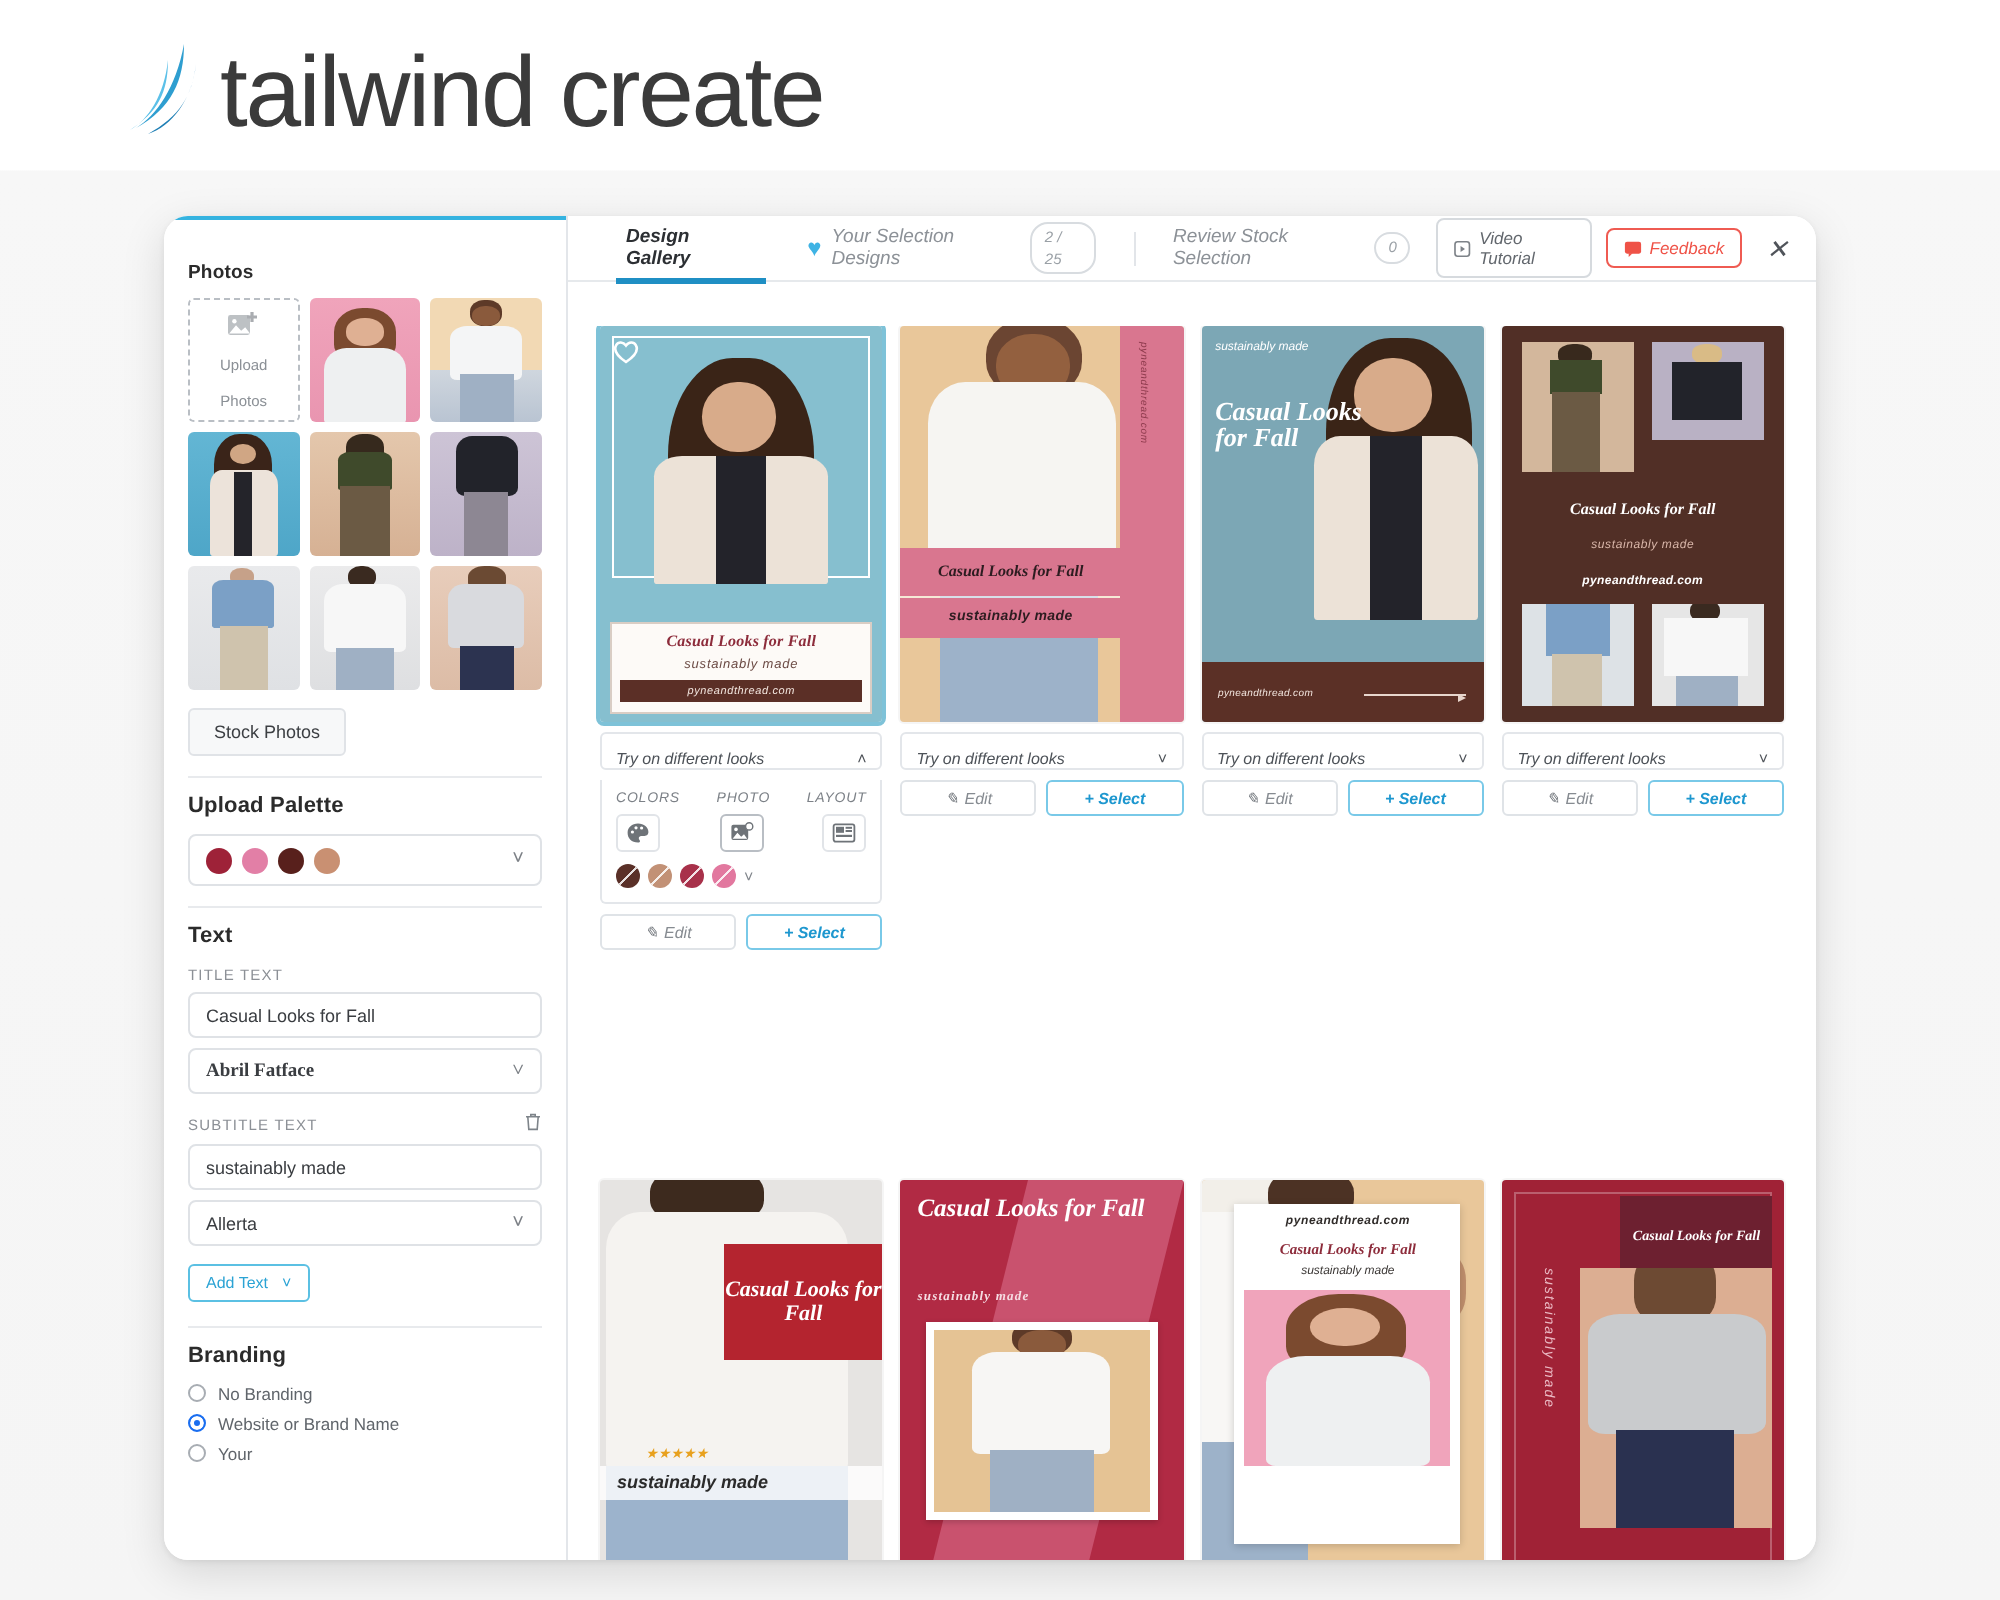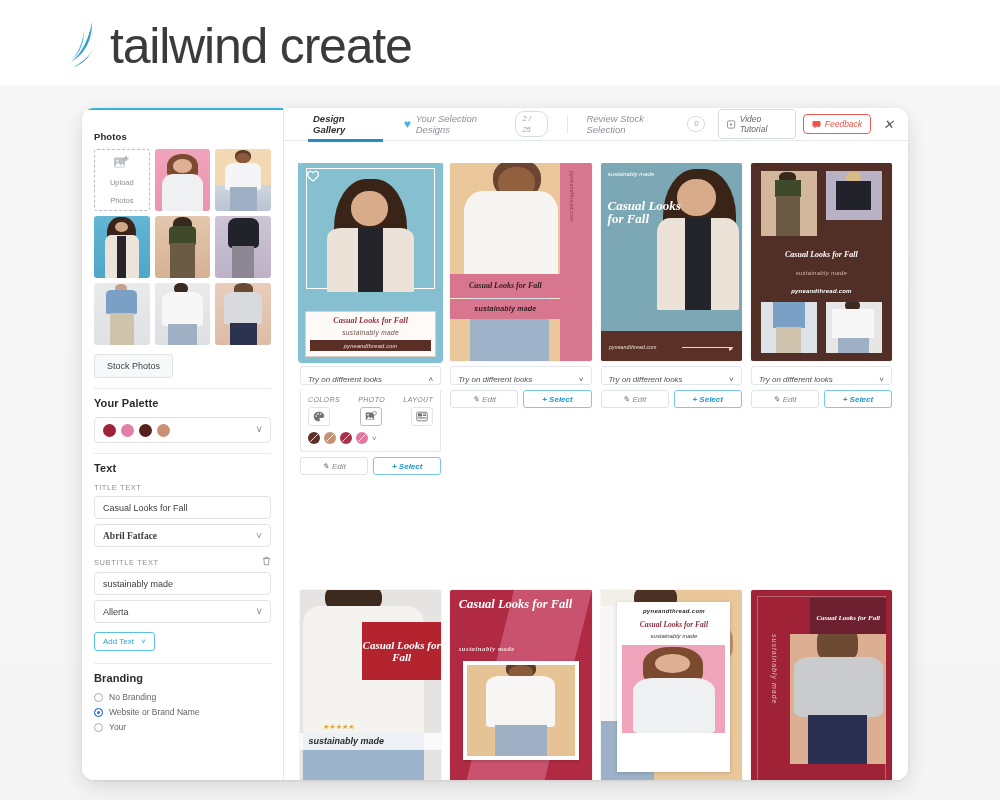--- a/index.html
+++ b/index.html
@@ -60,21 +60,21 @@
     border:1px solid #dfe2e6; border-radius:4px; height:23px; display:flex; align-items:center;
     padding:0 8px; font-size:9px; color:#3a3d41; background:#fff; margin-bottom:5px;
   }
   .inp.sel { justify-content:space-between; }
   .inp.serif { font-family:"Liberation Serif", serif; font-weight:bold; font-size:9.5px; }
   .add-text {
     display:inline-flex; align-items:center; gap:7px; border:1px solid #5bc0e3; border-radius:3px;
     color:#2ba3d4; font-size:8px; padding:4px 8px; margin-top:4px; background:#fff;
   }
 
-  .radio-row { display:flex; align-items:flex-end; gap:6px; margin:5px 0; font-size:8.5px; color:#60656b;}
+  .radio-row { display:flex; align-items:flex-start; gap:6px; margin:5px 0; font-size:8.5px; color:#60656b;}
   .rd { width:9px; height:9px; border-radius:50%; border:1px solid #a8adb3; flex:none; background:#fff; position:relative;}
   .rd.on { border-color:#1a6ef0; background:#1a6ef0; box-shadow:inset 0 0 0 2px #fff;}
 
   
   #main { flex:1; display:flex; flex-direction:column; min-width:0; background:#fff;font-style:italic;}
   #tabbar { height:33px; border-bottom:1px solid #e6e9ec; display:flex; align-items:center; padding:0 10px 0 16px; gap:0; flex:none;}
   .tab { font-size:9.5px; color:#8c9197; display:flex; align-items:center; gap:5px; height:33px; padding:0 13px; position:relative; }
   .tab.active { color:#2c2f33; font-weight:bold; }
   .tab.active::after { content:""; position:absolute; left:8px; right:8px; bottom:-1px; height:2.5px; background:#1f8fc4;}
   .tab .heart { color:#3fb3e4; font-size:12px; line-height:1;}
@@ -228,21 +228,21 @@
           <div style="position:absolute;left:34%;top:0%;width:34%;height:20%;border-radius:44% 44% 30% 30%;background:#6b4a33"></div>
           <div style="position:absolute;left:16%;top:14%;width:68%;height:52%;border-radius:22% 22% 8% 8%;background:#d9dade"></div>
           <div style="position:absolute;left:26%;top:64%;width:48%;height:36%;background:#2c3350"></div>
         </div>
       </div>
 
       <div class="stock-btn">Stock Photos</div>
 
       <div class="sb-divider"></div>
 
-      <div class="sb-h lg">Your Palette</div>
+      <div class="sb-h lg">Upload Palette</div>
       <div class="palette-row">
         <span class="sw" style="background:#9e2238"></span>
         <span class="sw" style="background:#e27fa6"></span>
         <span class="sw" style="background:#58201c"></span>
         <span class="sw" style="background:#c99072"></span>
         <span class="chev">˅</span>
       </div>
 
       <div class="sb-divider"></div>
 

